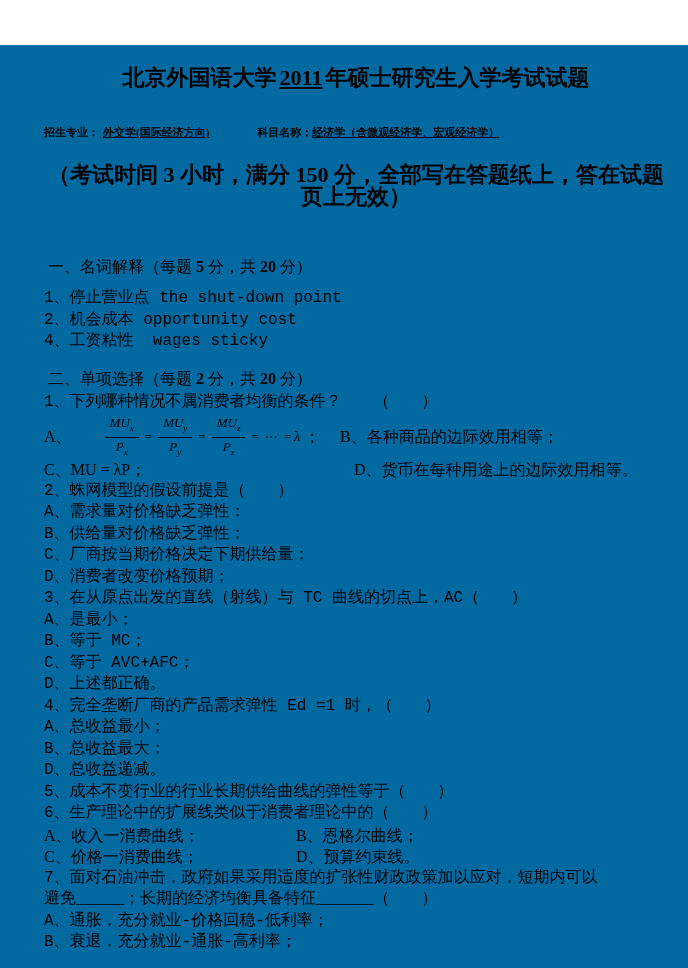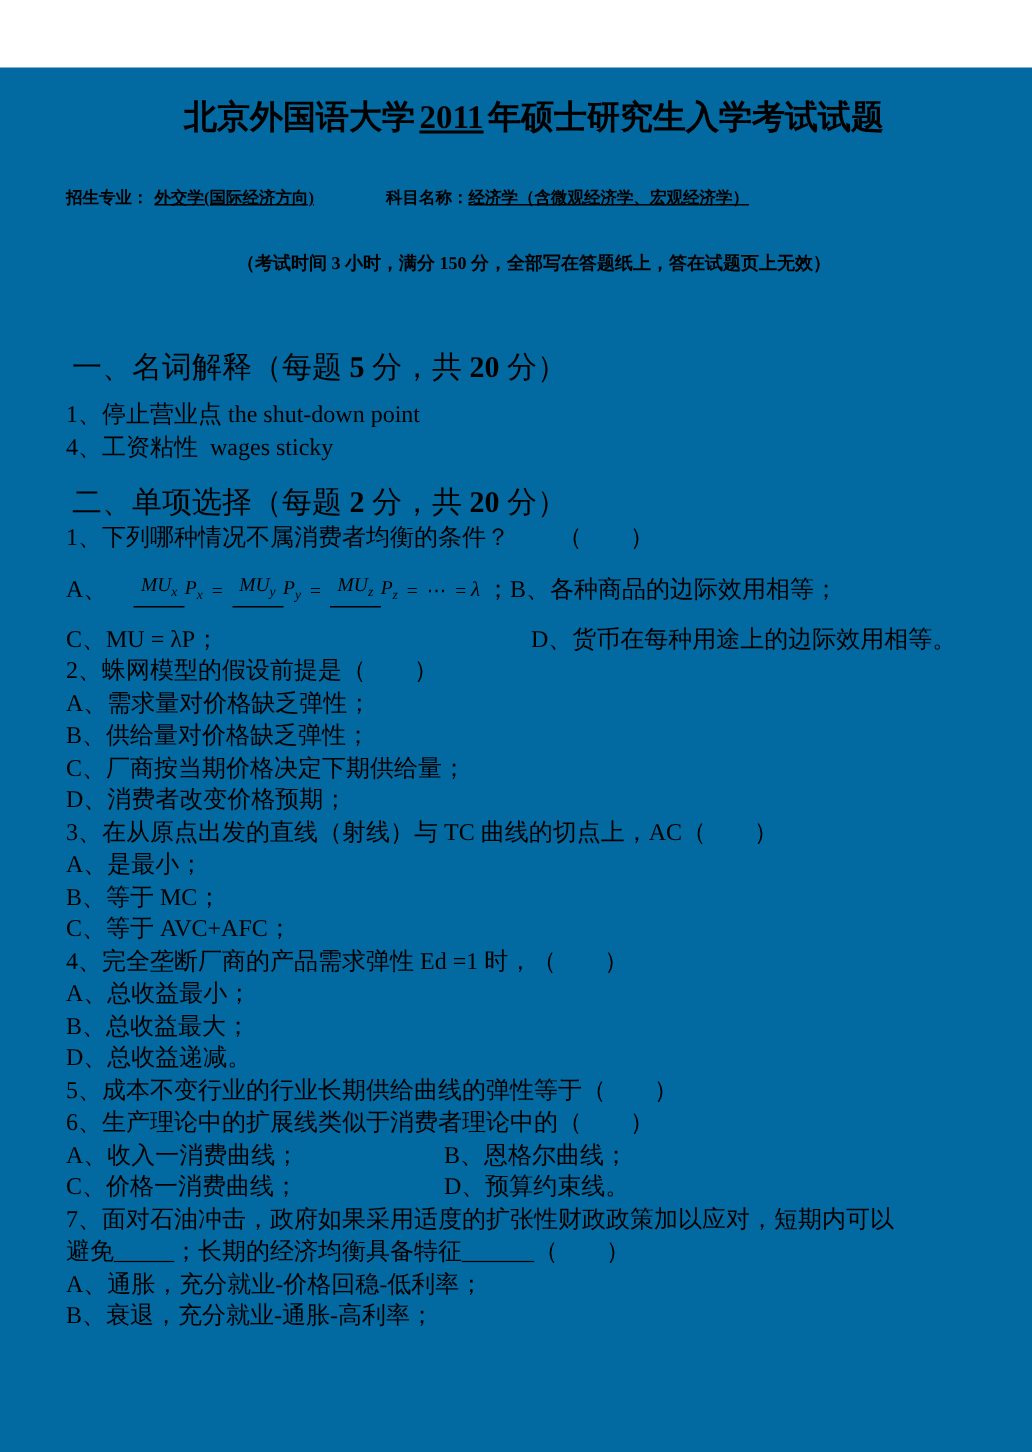--- a/index.html
+++ b/index.html
@@ -29,50 +29,51 @@
     font-size:11px;
     line-height:20px;
     white-space:pre-wrap;
   }
   .meta-val{ text-decoration:underline; }
   .meta-pad{ padding:0 10px 0 4px; }
   .meta-sep{ display:inline-block; width:38px; }
   .note-line{
     margin-top:22px;
     font-weight:bold;
-    font-size:12px;
+    font-size:22px;
     line-height:22px;
     text-align:center;
     white-space:pre-wrap;
   }
   .h2{
-    font-size:20px;
+    font-size:16px;
     line-height:26px;
     margin:46px 0 0 4px;
     white-space:pre-wrap;
   }
   .h2 .num{font-weight:bold;}
   .h2.second{margin-top:13px;}
   .block{margin-top:8px;}
   .line{
     line-height:21.5px;
     white-space:pre-wrap;
+    font-family:Liberation Mono, monospace;
   }
   .row{display:flex;line-height:21.5px;white-space:pre-wrap;gap:14px;}
   .colL296{width:296px;flex:none;}
   .colL238{width:238px;flex:none;}
   .w86{width:86px;flex:none;}
   .w83{width:83px;flex:none;}
   .w102{width:102px;flex:none;}
   
   .f-row{display:flex;align-items:center;height:44px;margin-top:2px;}
   .f-left{display:flex;align-items:center;width:296px;flex:none;}
   .f-gap{display:inline-block;width:30px;}
   .formula{display:inline-flex;align-items:center;font-style:italic;}
-  .frac{display:inline-flex;align-items:center;margin:0 3px;font-size:13px;line-height:15px;}
+  .frac{display:inline-flex;flex-direction:column;align-items:center;margin:0 3px;font-size:13px;line-height:15px;}
   .frac .fn{padding:0 5px 1px;border-bottom:1px solid #000;}
   .frac .fd{padding-top:1px;}
   .frac sub{font-size:9px;font-style:italic;}
   .feq{margin:0 3px;font-style:normal;font-size:13px;}
   .flam{font-size:14px;}
   .ftail{font-style:normal;margin-left:4px;}
 </style>
 </head>
 <body>
 
@@ -81,20 +82,21 @@
   <div class="title-line"><span>北京外国语大学</span><span class="title-year">2011</span><span>年硕士研究生入学考试试题</span></div>
 
   <div class="meta-line"><span>招生专业：</span><span class="meta-val meta-pad">外交学(国际经济方向)</span><span class="meta-sep"></span><span>科目名称：</span><span class="meta-val">经济学（含微观经济学、宏观经济学）</span></div>
 
   <div class="note-line">（考试时间 3 小时，满分 150 分，全部写在答题纸上，答在试题页上无效）</div>
 
   <div class="h2"><span>一、名词解释（每题 </span><span class="num">5</span><span> 分，共 </span><span class="num">20</span><span> 分）</span></div>
 
   <div class="block">
     <div class="line">1、停止营业点 the shut-down point</div>
+    <div class="line">2、机会成本 opportunity cost</div>
     <div class="line">4、工资粘性  wages sticky</div>
   </div>
 
   <div class="h2 second"><span>二、单项选择（每题 </span><span class="num">2</span><span> 分，共 </span><span class="num">20</span><span> 分）</span></div>
 
   <div class="line">1、下列哪种情况不属消费者均衡的条件？　　（　　）</div>
   <div class="f-row">
     <span class="f-left">
       <span>A、</span>
         <span class="f-gap"></span>
@@ -130,20 +132,21 @@
   <div class="line">2、蛛网模型的假设前提是（　　）</div>
   <div class="line">A、需求量对价格缺乏弹性；</div>
   <div class="line">B、供给量对价格缺乏弹性；</div>
   <div class="line">C、厂商按当期价格决定下期供给量；</div>
   <div class="line">D、消费者改变价格预期；</div>
 
   <div class="line">3、在从原点出发的直线（射线）与 TC 曲线的切点上，AC（　　）</div>
   <div class="line">A、是最小；</div>
   <div class="line">B、等于 MC；</div>
   <div class="line">C、等于 AVC+AFC；</div>
+  <div class="line">D、上述都正确。</div>
 
   <div class="line">4、完全垄断厂商的产品需求弹性 Ed =1 时，（　　）</div>
   <div class="line">A、总收益最小；</div>
   <div class="line">B、总收益最大；</div>
   <div class="line">D、总收益递减。</div>
 
   <div class="line">5、成本不变行业的行业长期供给曲线的弹性等于（　　）</div>
 
   <div class="line">6、生产理论中的扩展线类似于消费者理论中的（　　）</div>
   <div class="row">

